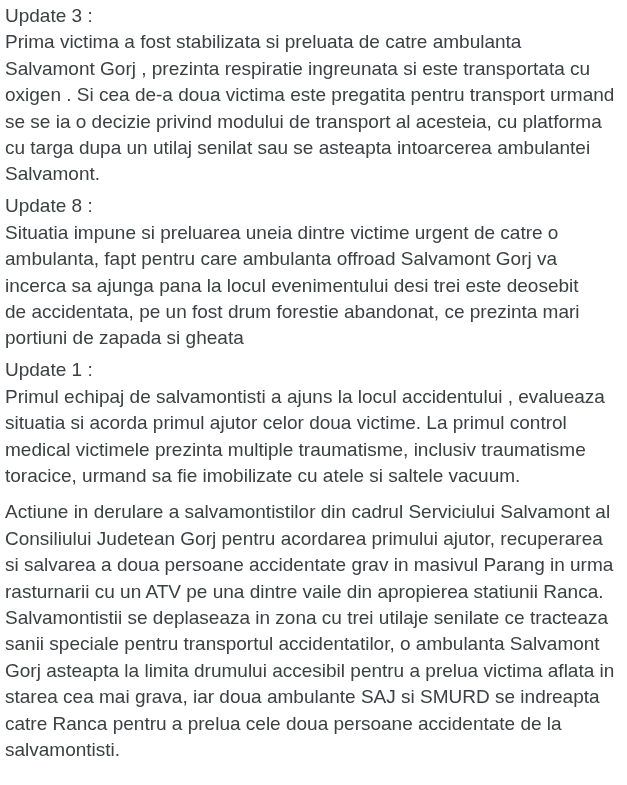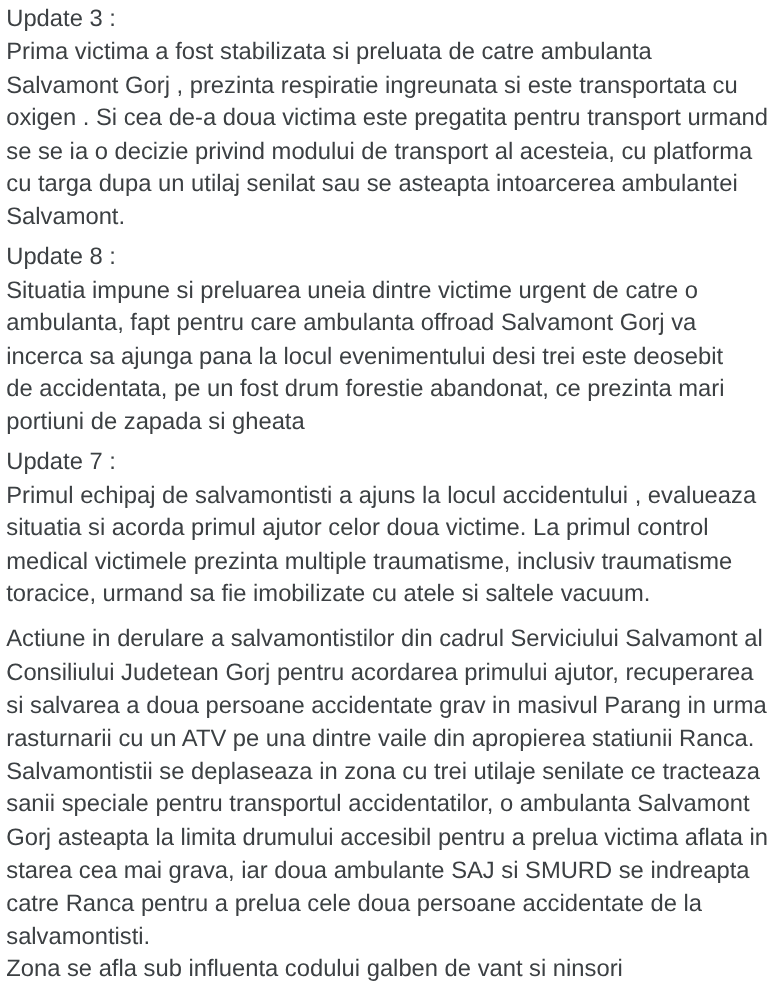--- a/index.html
+++ b/index.html
@@ -41,29 +41,29 @@
 se se ia o decizie privind modului de transport al acesteia, cu platforma
 cu targa dupa un utilaj senilat sau se asteapta intoarcerea ambulantei
 Salvamont.</span></p>
 
   <p class="para"><span>Update 8 :</span><br><span>Situatia impune si preluarea uneia dintre victime urgent de catre o
 ambulanta, fapt pentru care ambulanta offroad Salvamont Gorj va
 incerca sa ajunga pana la locul evenimentului desi trei este deosebit
 de accidentata, pe un fost drum forestie abandonat, ce prezinta mari
 portiuni de zapada si gheata</span></p>
 
-  <p class="para"><span>Update 7 :</span><br><span>Primul echipaj de salvamontisti a ajuns la locul accidentului , evalueaza
+  <p class="para"><span>Update 1 :</span><br><span>Primul echipaj de salvamontisti a ajuns la locul accidentului , evalueaza
 situatia si acorda primul ajutor celor doua victime. La primul control
 medical victimele prezinta multiple traumatisme, inclusiv traumatisme
 toracice, urmand sa fie imobilizate cu atele si saltele vacuum.</span></p>
 
   <p class="para"><span>Actiune in derulare a salvamontistilor din cadrul Serviciului Salvamont al
 Consiliului Judetean Gorj pentru acordarea primului ajutor, recuperarea
 si salvarea a doua persoane accidentate grav in masivul Parang in urma
 rasturnarii cu un ATV pe una dintre vaile din apropierea statiunii Ranca.
 Salvamontistii se deplaseaza in zona cu trei utilaje senilate ce tracteaza
 sanii speciale pentru transportul accidentatilor, o ambulanta Salvamont
 Gorj asteapta la limita drumului accesibil pentru a prelua victima aflata in
 starea cea mai grava, iar doua ambulante SAJ si SMURD se indreapta
 catre Ranca pentru a prelua cele doua persoane accidentate de la
-salvamontisti.</span><br><span>Zona se afla sub influenta codului galben de vant si ninsori</span></p>
+salvamontisti.</span><br></p>
 
 </main>
 
 </body></html>

